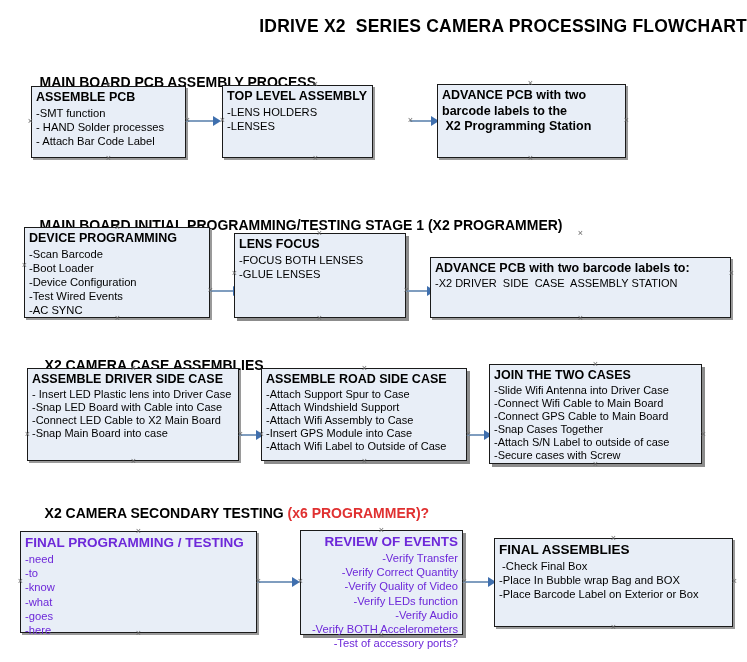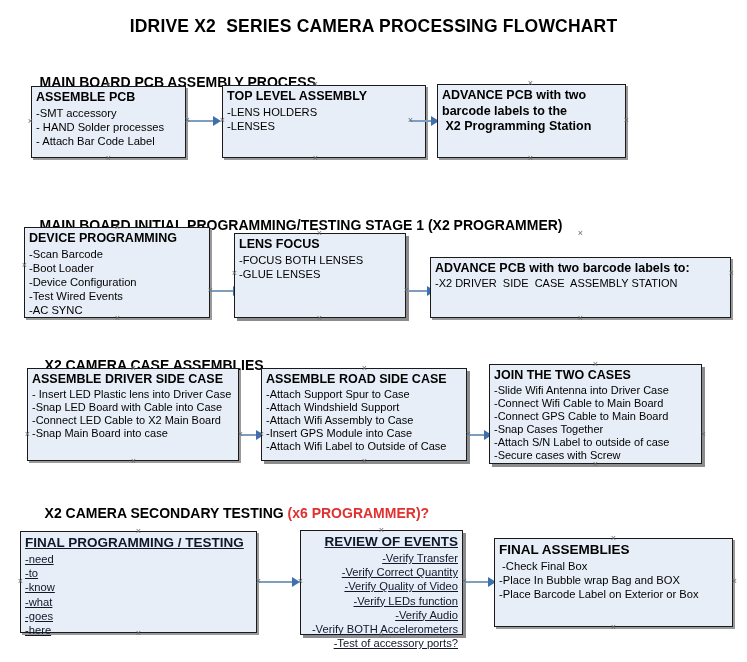--- a/index.html
+++ b/index.html
@@ -25,21 +25,21 @@
     height: 662px;
   }
 
   .abs { position: absolute; }
 
   
   .doc-title {
     left: 0;
     top: 16px;
     width: 747px;
-    text-align: center;
+    text-align: right;
     font-size: 17.5px;
     font-weight: bold;
     letter-spacing: 0.2px;
     white-space: pre;
   }
 
   
   .section-heading {
     font-size: 14px;
     font-weight: bold;
@@ -67,21 +67,21 @@
     line-height: 14.5px;
     white-space: pre;
     margin-bottom: 1px;
   }
   .box-line {
     font-size: 11.2px;
     line-height: 14.2px;
     white-space: pre;
   }
   .flow-box.red .box-title,
-  .flow-box.red .box-line { color: #0f172a; text-decoration: underline; }
+  .flow-box.red .box-line { color: #6d28d9; }
   .flow-box.red { border-color: #1a1a1a; }
 
   .box-title.big { font-size: 13.5px; line-height: 16px; }
   .box-line.sm  { font-size: 11px; line-height: 13px; }
 
   
   .connector { position: absolute; }
   .conn-line {
     position: absolute;
     height: 2px;
@@ -115,35 +115,35 @@
 <div id="canvas">
 
   <div class="abs doc-title">IDRIVE X2  SERIES CAMERA PROCESSING FLOWCHART</div>
 
   <div class="abs section-heading" style="left:24px; top:58px;">
     <span>MAIN BOARD PCB ASSEMBLY PROCESS</span>
   </div>
 
   <div class="abs flow-box" style="left:31px; top:86px; width:155px; height:72px;">
     <div class="box-title">ASSEMBLE PCB</div>
-    <div class="box-line">-SMT accessory</div>
+    <div class="box-line">-SMT function</div>
     <div class="box-line">- HAND Solder processes</div>
     <div class="box-line">- Attach Bar Code Label</div>
   </div>
   <div class="handle" style="left:105px; top:82px;"></div>
   <div class="handle" style="left:105px; top:155px;"></div>
   <div class="handle" style="left:27px;  top:118px;"></div>
 
   <div class="connector" style="left:186px; top:116px; width:36px; height:10px;">
     <div class="conn-line" style="left:0; top:4px; width:28px;"></div>
     <div class="conn-head" style="left:27px; top:0;"></div>
   </div>
   <div class="handle" style="left:184px; top:117px;"></div>
 
-  <div class="abs flow-box" style="left:222px; top:85px; width:204px; height:73px;">
+  <div class="abs flow-box" style="left:222px; top:85px; width:151px; height:73px;">
     <div class="box-title">TOP LEVEL ASSEMBLY</div>
     <div class="box-line">-LENS HOLDERS</div>
     <div class="box-line">-LENSES</div>
   </div>
   <div class="handle" style="left:312px; top:81px;"></div>
   <div class="handle" style="left:312px; top:155px;"></div>
   <div class="handle" style="left:219px; top:117px;"></div>
 
   <div class="connector" style="left:410px; top:116px; width:32px; height:10px;">
     <div class="conn-line" style="left:0; top:4px; width:22px;"></div>

